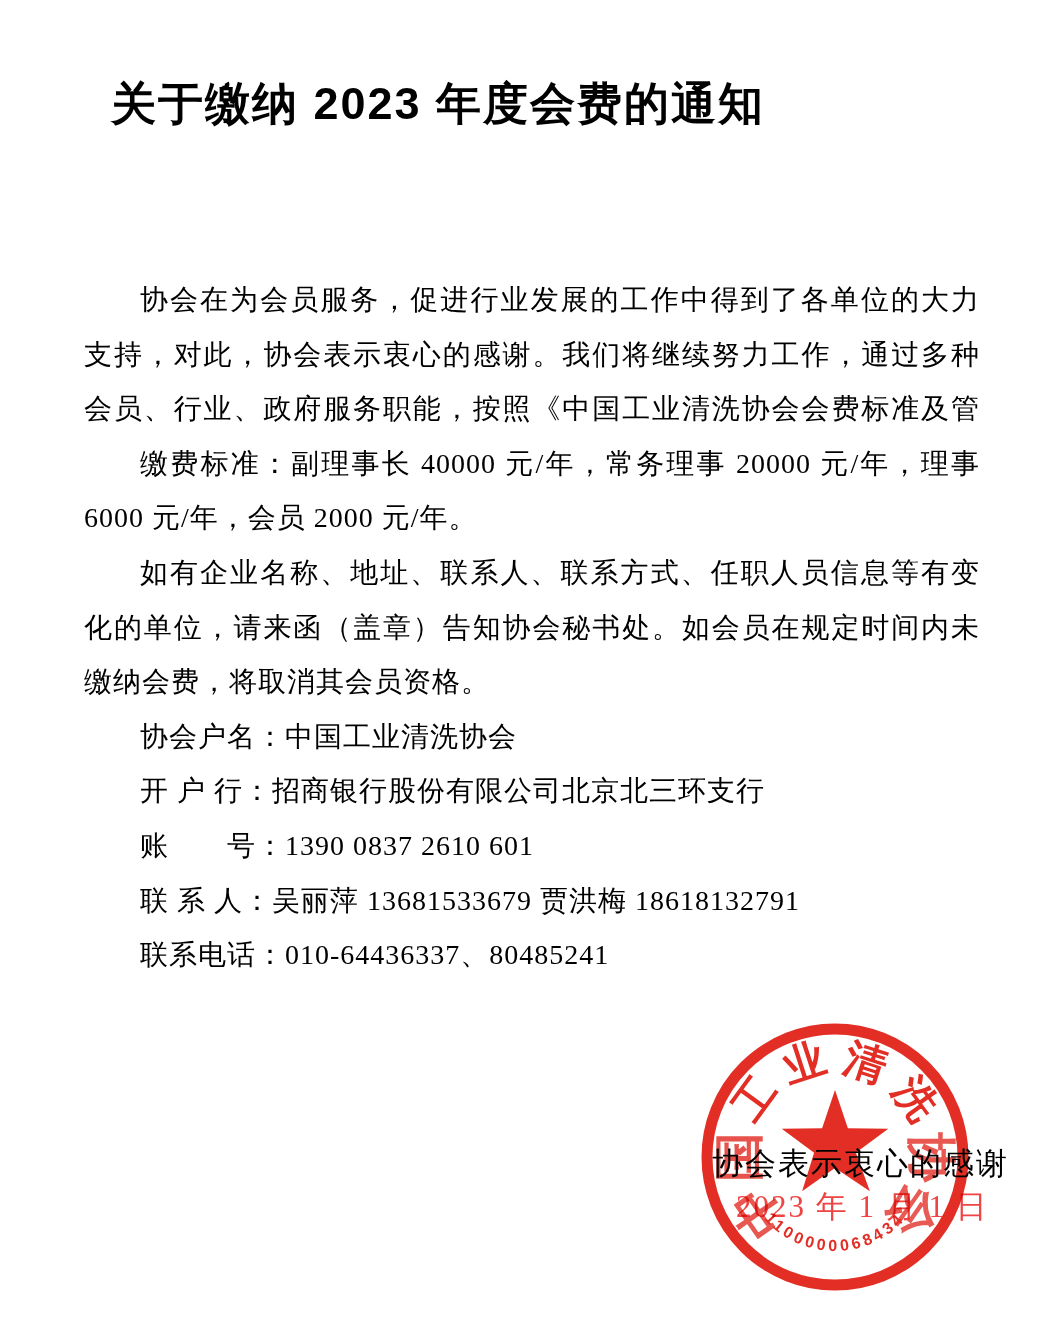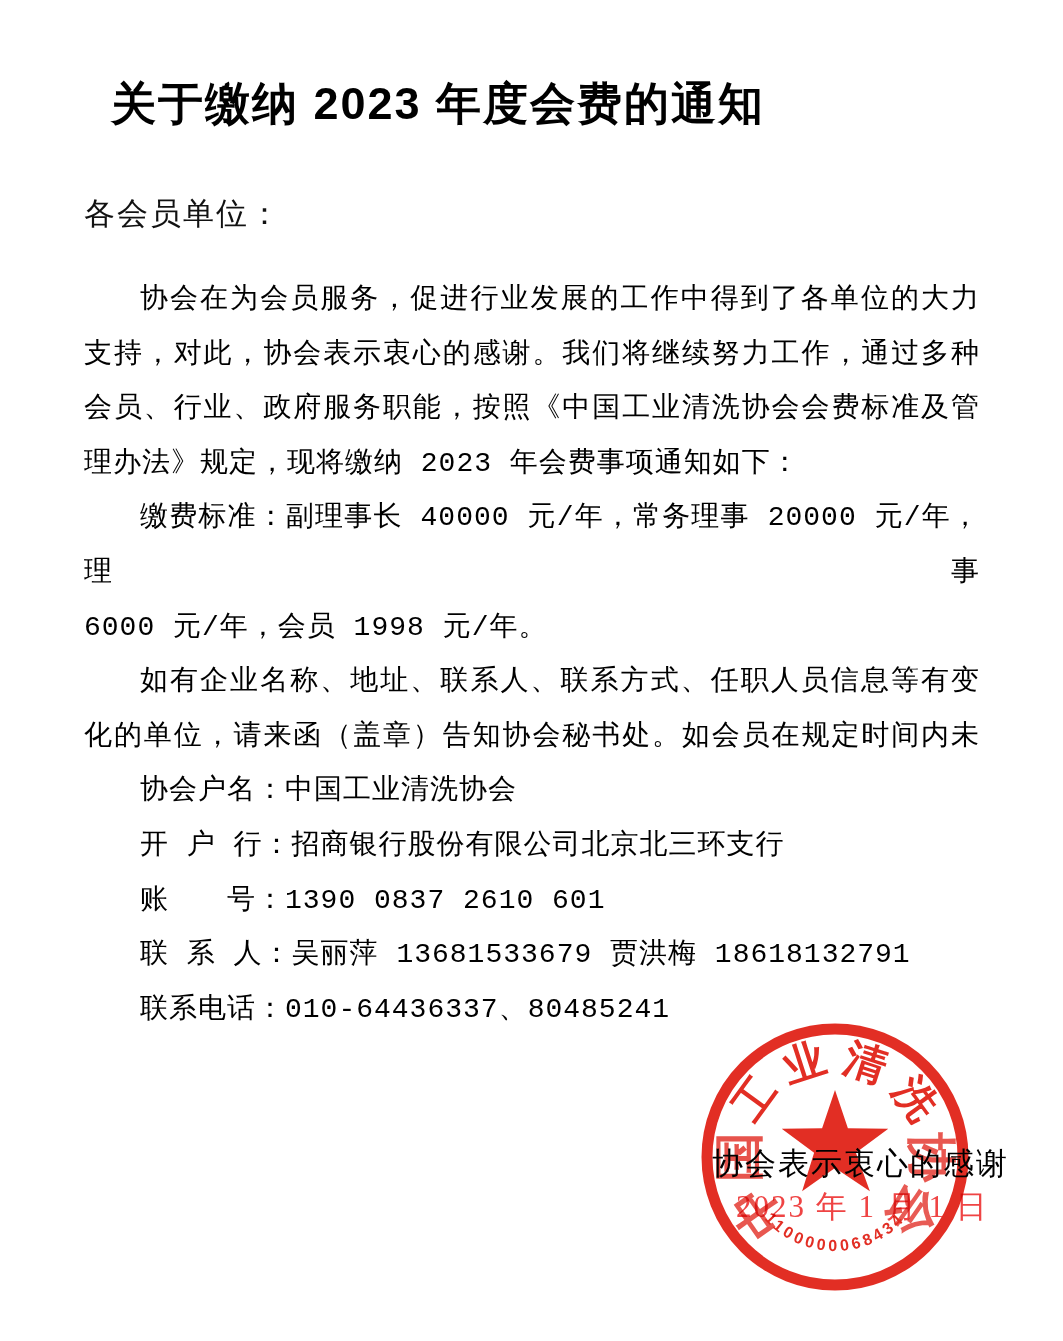--- a/index.html
+++ b/index.html
@@ -30,21 +30,21 @@
     letter-spacing: 2px;
   }
 
   .body-block {
     position: absolute; left: 84px; top: 273px; width: 896px;
     font-size: 28px;
     line-height: 54.6px;
     letter-spacing: 1px;
     color: #000000;
   }
-  .line { min-height: 54.6px; white-space: pre-wrap; font-family: Liberation Mono, monospace; }
+  .line { min-height: 54.6px; white-space: pre-wrap; }
   .line.j { text-align: justify; text-align-last: justify; }
   .line.ind { text-indent: 56px; }
 
   .seal-wrap {
     position: absolute; left: 694px; top: 1016px;
     width: 282px; height: 282px;
     mix-blend-mode: multiply;
     opacity: 0.96;
   }
   .seal-wrap svg { display: block; width: 282px; height: 282px; }
@@ -64,31 +64,30 @@
     white-space: pre;
   }
 </style>
 </head>
 <body>
 
 <div class="page">
 
   <div class="doc-title">关于缴纳 2023 年度会费的通知</div>
 
-  <div class="salutation">各会员单位：</div>
 
   <div class="body-block">
     <div class="line ind j">协会在为会员服务，促进行业发展的工作中得到了各单位的大力</div>
     <div class="line j">支持，对此，协会表示衷心的感谢。我们将继续努力工作，通过多种</div>
     <div class="line j">会员、行业、政府服务职能，按照《中国工业清洗协会会费标准及管</div>
-    <div class="line">理办法》规定，现将缴纳 2023 年会费事项通知如下：</div>
     <div class="line ind j">缴费标准：副理事长 40000 元/年，常务理事 20000 元/年，理事</div>
-    <div class="line">6000 元/年，会员 1998 元/年。</div>
+    <div class="line">6000 元/年，会员 2000 元/年。</div>
     <div class="line ind j">如有企业名称、地址、联系人、联系方式、任职人员信息等有变</div>
     <div class="line j">化的单位，请来函（盖章）告知协会秘书处。如会员在规定时间内未</div>
+    <div class="line">缴纳会费，将取消其会员资格。</div>
     <div class="line ind">协会户名：中国工业清洗协会</div>
     <div class="line ind">开 户 行：招商银行股份有限公司北京北三环支行</div>
     <div class="line ind">账　　号：1390 0837 2610 601</div>
     <div class="line ind">联 系 人：吴丽萍 13681533679 贾洪梅 18618132791</div>
     <div class="line ind">联系电话：010-64436337、80485241</div>
   </div>
 
   <div class="seal-wrap">
     <svg viewBox="0 0 282 282" xmlns="http://www.w3.org/2000/svg">
 

